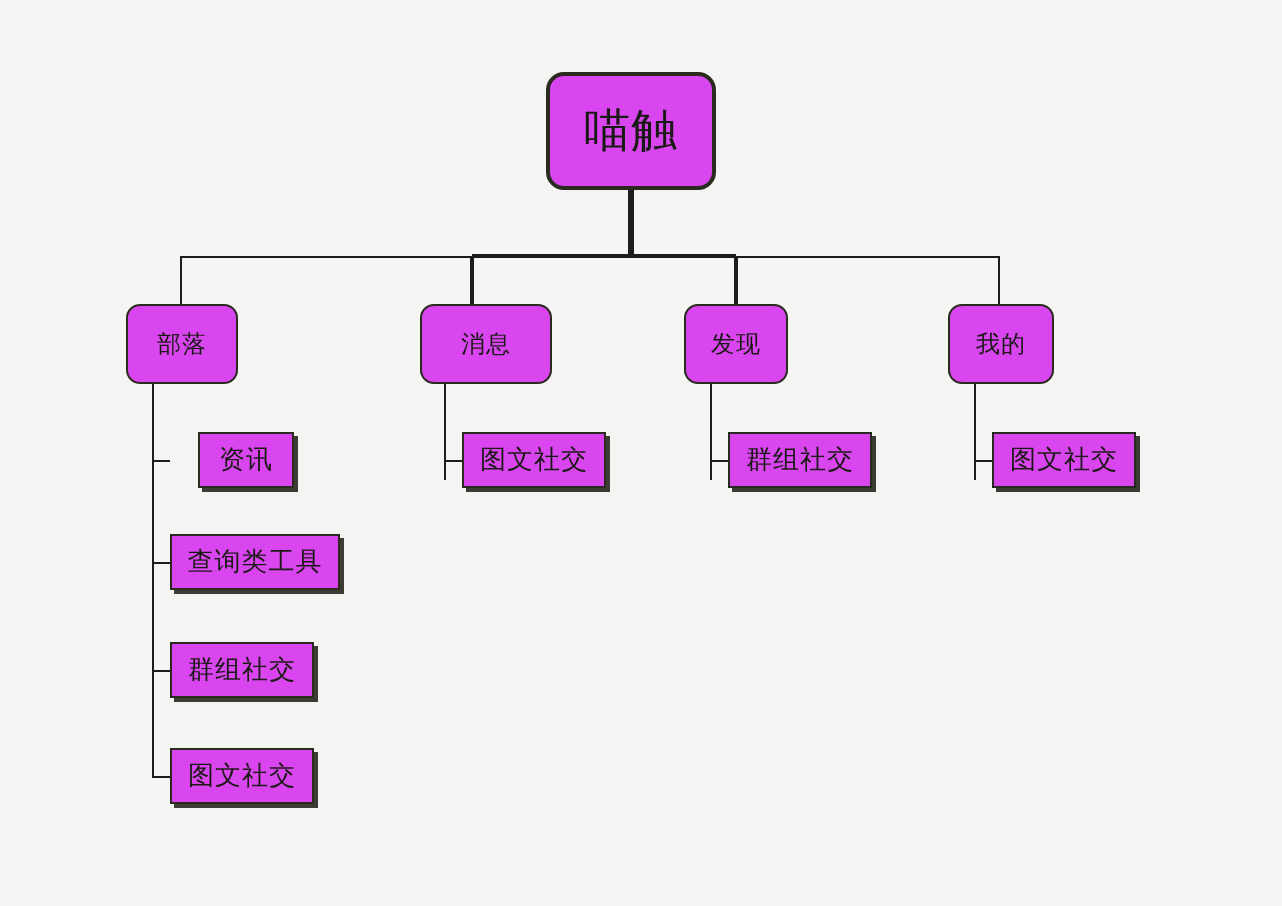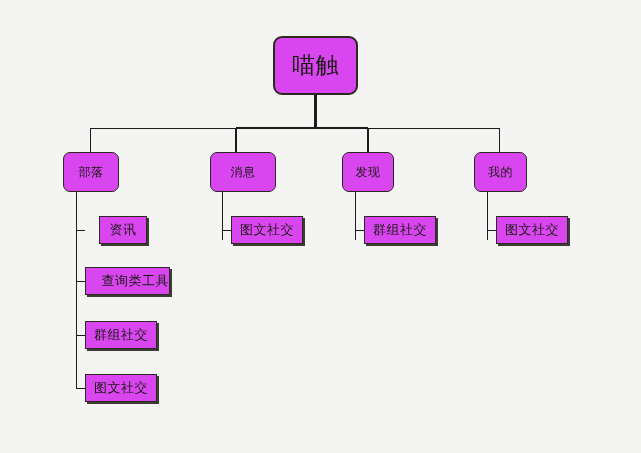--- a/index.html
+++ b/index.html
@@ -108,21 +108,21 @@
 
   <div class="line h" style="left:76px; top:230px; width:9px;"></div>
   <div class="line h" style="left:76px; top:281px; width:9px;"></div>
   <div class="line h" style="left:76px; top:335px; width:9px;"></div>
   <div class="line h" style="left:76px; top:388px; width:9px;"></div>
 
   <div class="node leaf" style="left:99px; top:216px; width:48px; height:28px;align-items:center;">
     <span>资讯</span>
   </div>
 
-  <div class="node leaf" style="left:85px; top:267px; width:85px; height:28px;justify-content:flex-end;">
+  <div class="node leaf" style="left:85px; top:267px; width:85px; height:28px;">
     <span>查询类工具</span>
   </div>
 
   <div class="node leaf" style="left:85px; top:321px; width:72px; height:28px;">
     <span>群组社交</span>
   </div>
 
   <div class="node leaf" style="left:85px; top:374px; width:72px; height:28px;">
     <span>图文社交</span>
   </div>

